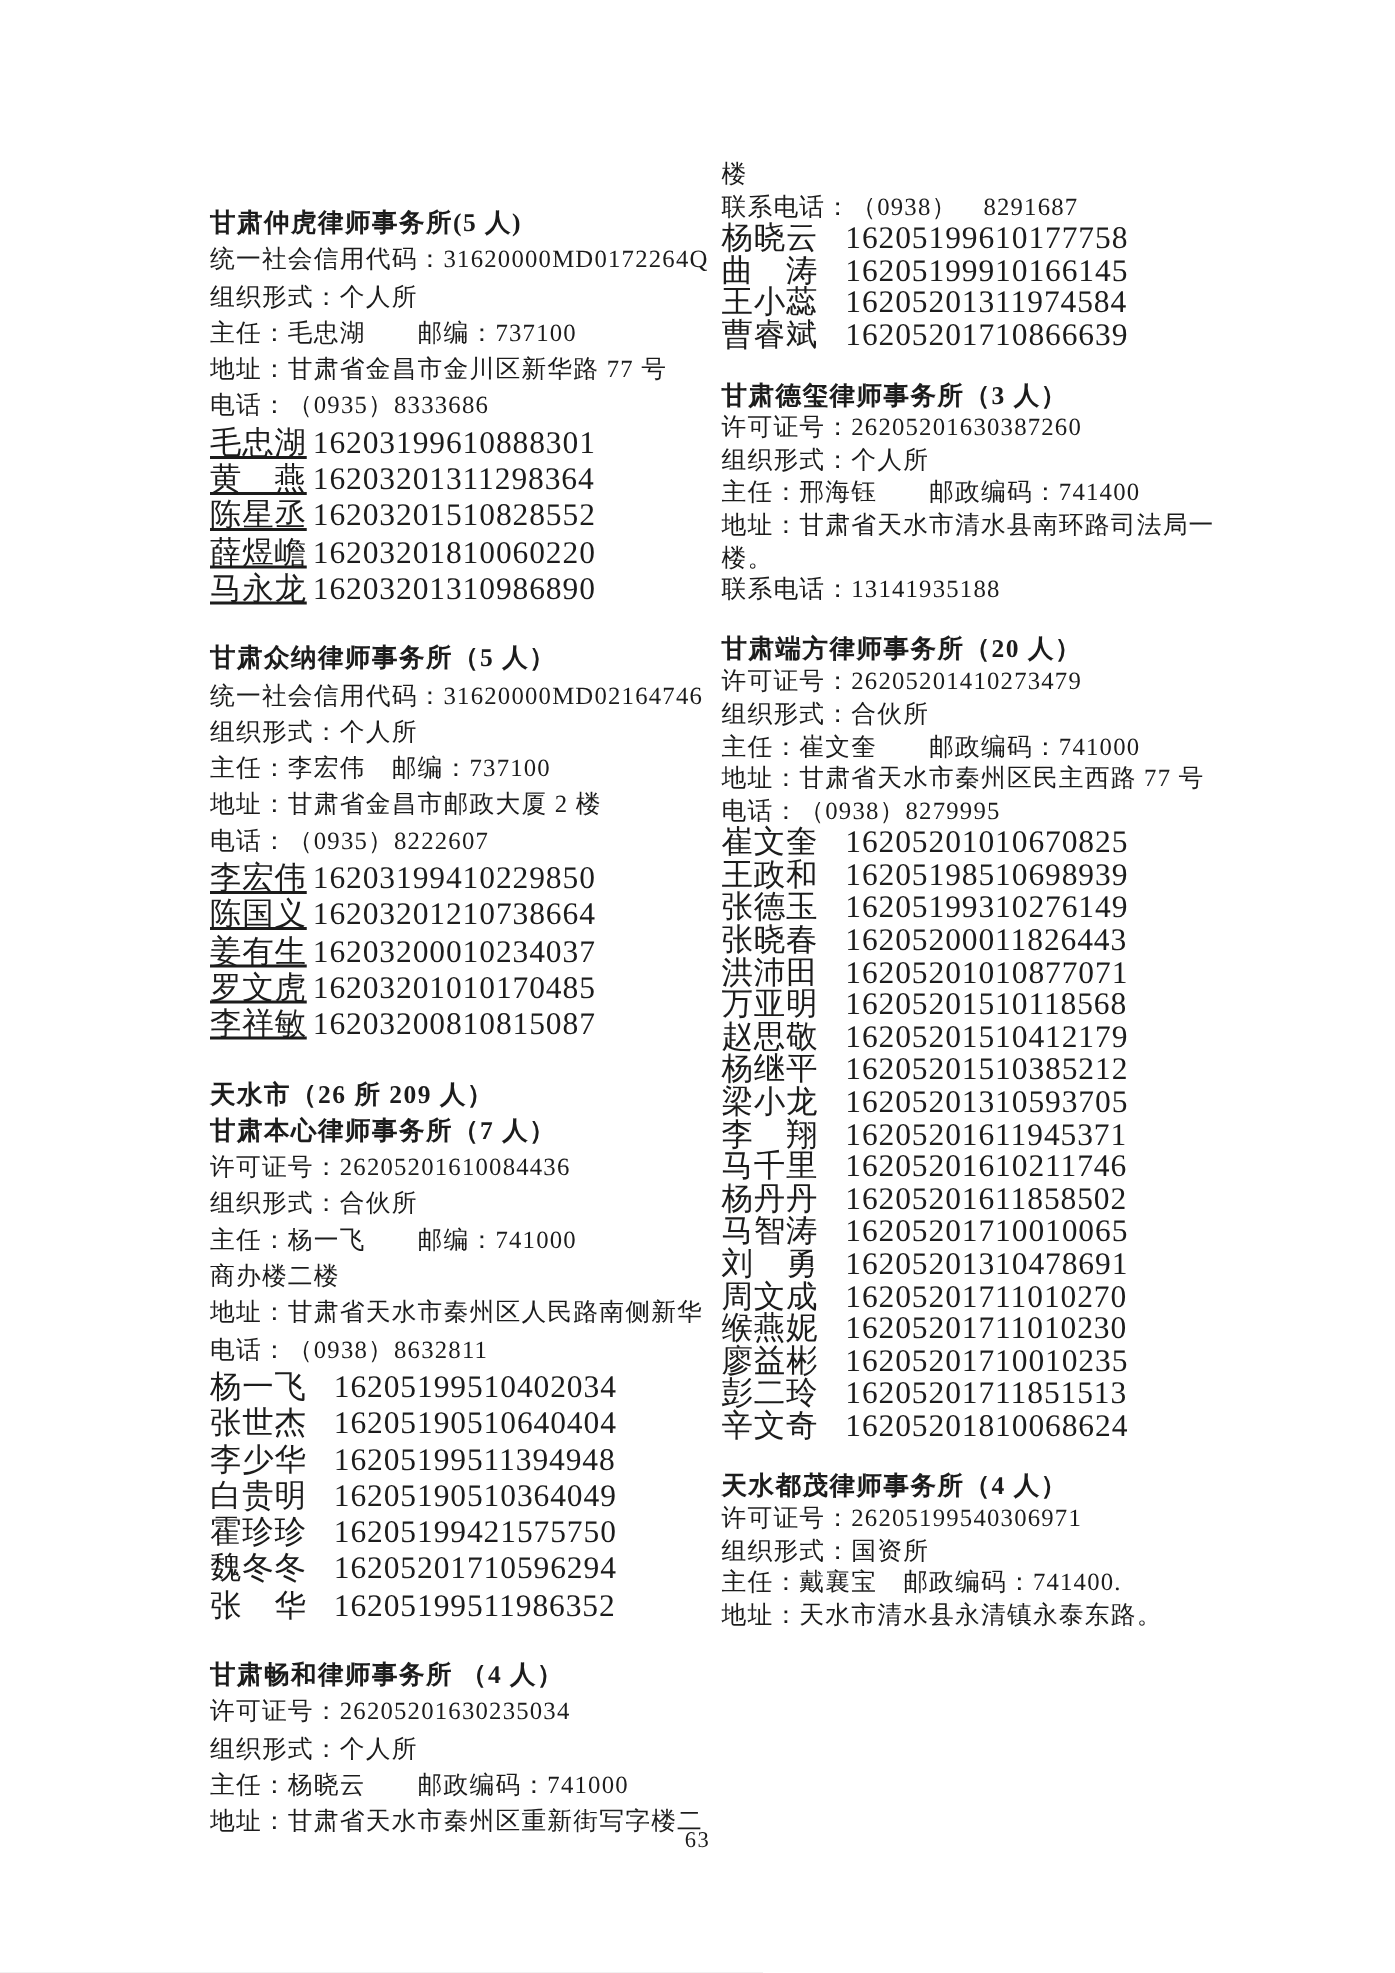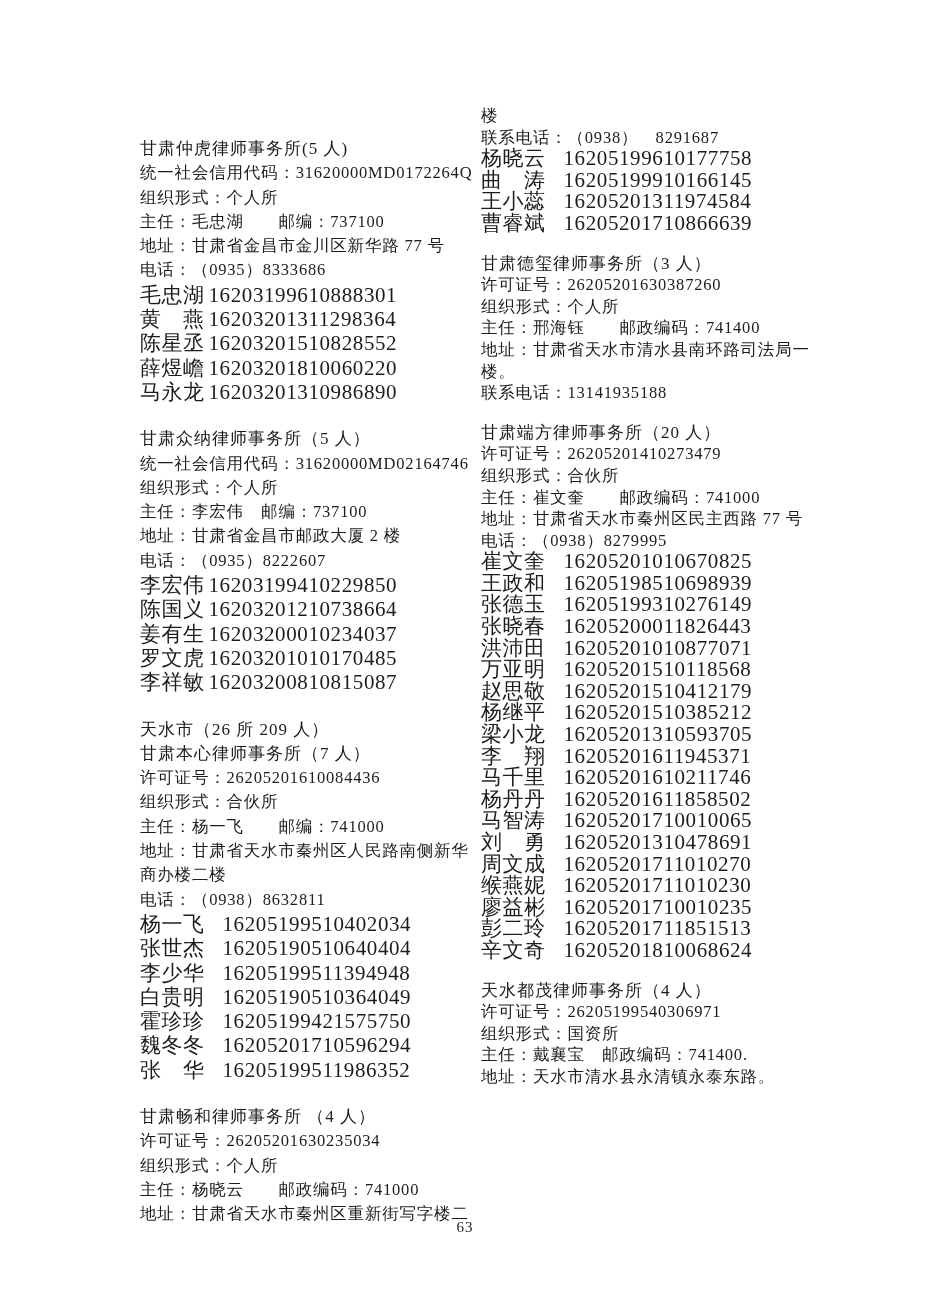--- a/index.html
+++ b/index.html
@@ -10,25 +10,25 @@
     font-family:"Liberation Serif","DejaVu Serif",serif;
     color:#1c1c1c;
     overflow:hidden;
   }
   .col{position:absolute;}
   .col-left{left:140px;top:137px;width:335px;line-height:24.3px;}
   .col-right{left:481px;top:105px;width:370px;line-height:21.6px;}
   .block{white-space:nowrap;}
   .col-left .block + .block{margin-top:23px;}
   .col-right .block + .block{margin-top:18px;}
-  .region-header,.firm-title{font-weight:normal;font-size:17px;letter-spacing:1px;}
+  .region-header,.firm-title{font-weight:bold;font-size:17px;letter-spacing:1px;}
   .line{font-size:16.5px;letter-spacing:0.8px;}
   .lawyer-row{font-size:21px;}
   .lawyer-row .lname{display:inline-block;min-width:51px;letter-spacing:0.5px;}
-  .lawyers-compact .lname{margin-right:4px;}
+  .lawyers-compact .lname{margin-right:4px;text-decoration:underline;}
   .lawyers-wide .lname{margin-right:18px;}
   .lawyer-row .lid{letter-spacing:0.6px;}
   .page-number{
     position:absolute;left:0;right:0;top:1177px;
     text-align:center;font-size:15px;letter-spacing:1px;margin-top:42px;
   }
 </style>
 </head>
 <body>
 
@@ -67,22 +67,22 @@
         <div class="lawyer-row"><span class="lname">李祥敏</span><span class="lid">16203200810815087</span></div>
       </div>
     </div>
 
     <div class="block">
       <div class="region-header">天水市（26 所 209 人）</div>
       <div class="firm-title">甘肃本心律师事务所（7 人）</div>
       <div class="line">许可证号：26205201610084436</div>
       <div class="line">组织形式：合伙所</div>
       <div class="line">主任：杨一飞　　邮编：741000</div>
+      <div class="line">商办楼二楼</div>
       <div class="line">地址：甘肃省天水市秦州区人民路南侧新华</div>
-      <div class="line">商办楼二楼</div>
       <div class="line">电话：（0938）8632811</div>
       <div class="lawyers-wide">
         <div class="lawyer-row"><span class="lname">杨一飞</span><span class="lid">16205199510402034</span></div>
         <div class="lawyer-row"><span class="lname">张世杰</span><span class="lid">16205190510640404</span></div>
         <div class="lawyer-row"><span class="lname">李少华</span><span class="lid">16205199511394948</span></div>
         <div class="lawyer-row"><span class="lname">白贵明</span><span class="lid">16205190510364049</span></div>
         <div class="lawyer-row"><span class="lname">霍珍珍</span><span class="lid">16205199421575750</span></div>
         <div class="lawyer-row"><span class="lname">魏冬冬</span><span class="lid">16205201710596294</span></div>
         <div class="lawyer-row"><span class="lname">张　华</span><span class="lid">16205199511986352</span></div>
       </div>

